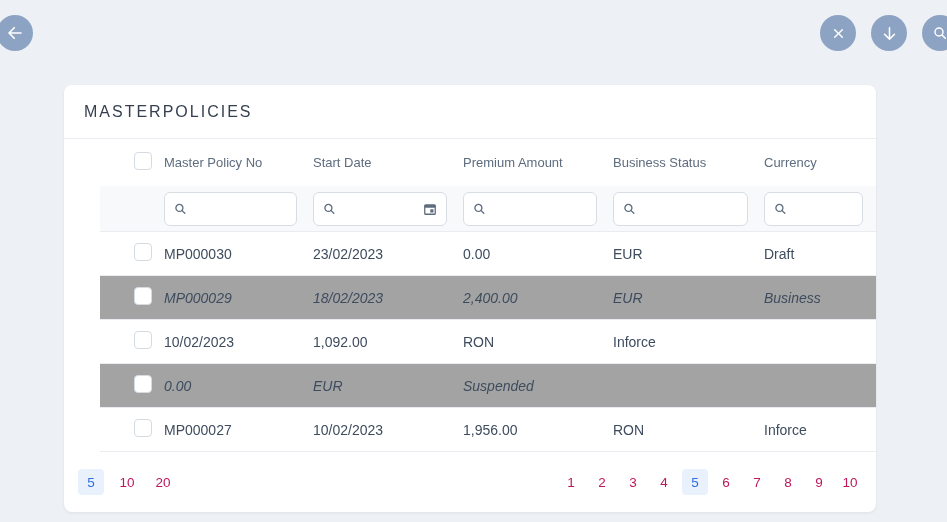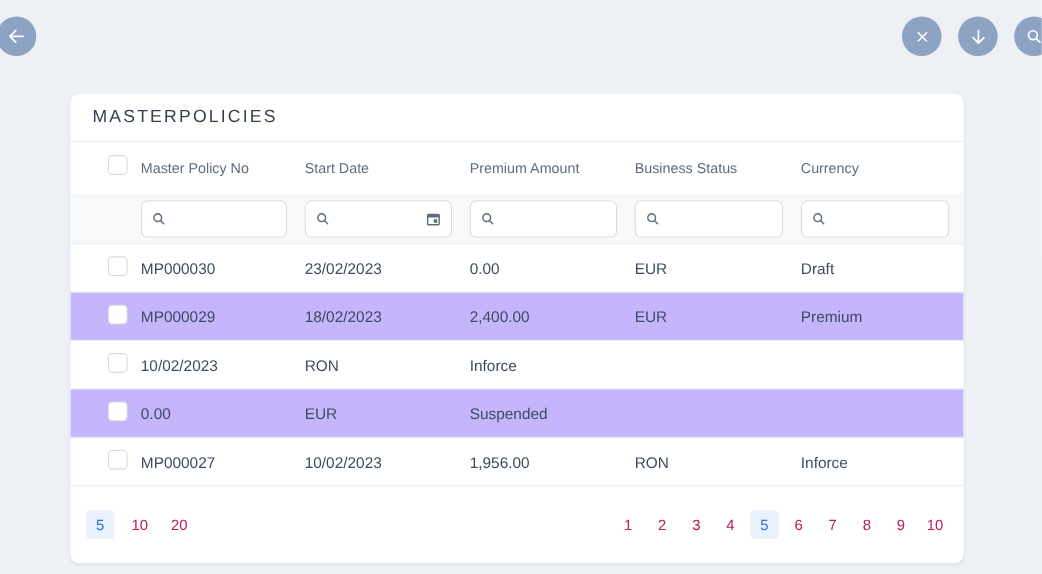--- a/index.html
+++ b/index.html
@@ -31,38 +31,39 @@
     position:absolute;
     left:64px; top:85px;
     width:812px; height:427px;
     background:#ffffff;
     border-radius:8px;
     box-shadow:0 1px 3px rgba(40,60,90,0.08);
     display:flex; flex-direction:column;
     overflow:hidden;
   }
   .card-title-bar {
-    height:44px;
+    height:54px;
     display:flex; align-items:center;
     padding:0 20px;
     border-bottom:1px solid #e9edf1;
     flex:0 0 auto;
   }
   .card-title {
     font-size:16px;
     letter-spacing:2px;
     color:#353f4f;
     font-weight:400;
   }
 
   .grid-row {
     display:grid;
     grid-template-columns:44px 149px 150px 150px 151px 1fr;
     align-items:center;
     padding:0 13px 0 20px;
+    margin-left:36px;
   }
   .thead { height:47px; flex:0 0 auto; }
   .thead .hcell {
     font-size:13px;
     color:#5d6c7e;
   }
   .cell-right { text-align:left; padding-right:16px; }
 
   .tfilter {
     height:46px;
@@ -96,21 +97,21 @@
     cursor:pointer;
   }
 
   .trow {
     height:44px;
     border-bottom:1px solid #e9edf1;
     font-size:14px;
     color:#3e4c5e;
     flex:0 0 auto;
   }
-  .trow.alt { background:#c4b5fd; }
+  .trow.alt { background:#a3a3a3;font-style:italic; }
 
   .checkbox {
     width:18px; height:18px;
     border:1px solid #d5dbe2;
     border-radius:4px;
     background:#ffffff;
     display:inline-block;
     margin-left:14px;
     cursor:pointer;
   }
@@ -264,26 +265,27 @@
     <div>EUR</div>
     <div>Draft</div>
   </div>
 
   <div class="grid-row trow alt">
     <div><span class="checkbox"></span></div>
     <div>MP000029</div>
     <div>18/02/2023</div>
     <div class="cell-right">2,400.00</div>
     <div>EUR</div>
-    <div>Premium</div>
+    <div>Business</div>
   </div>
 
   <div class="grid-row trow">
     <div><span class="checkbox"></span></div>
     <div>10/02/2023</div>
+    <div class="cell-right">1,092.00</div>
     <div>RON</div>
     <div>Inforce</div>
   </div>
 
   <div class="grid-row trow alt">
     <div><span class="checkbox"></span></div>
     <div class="cell-right">0.00</div>
     <div>EUR</div>
     <div>Suspended</div>
   </div>

